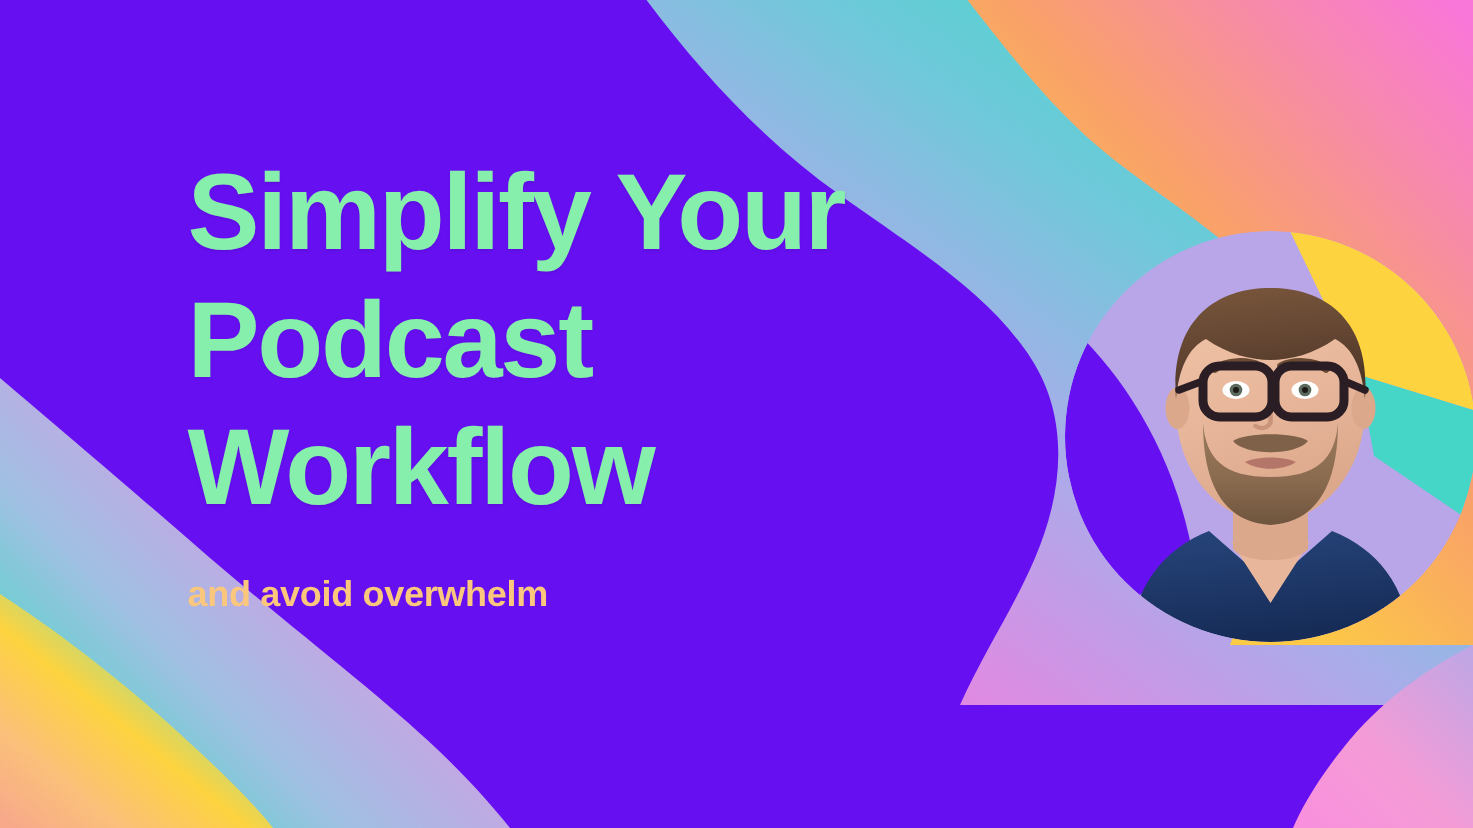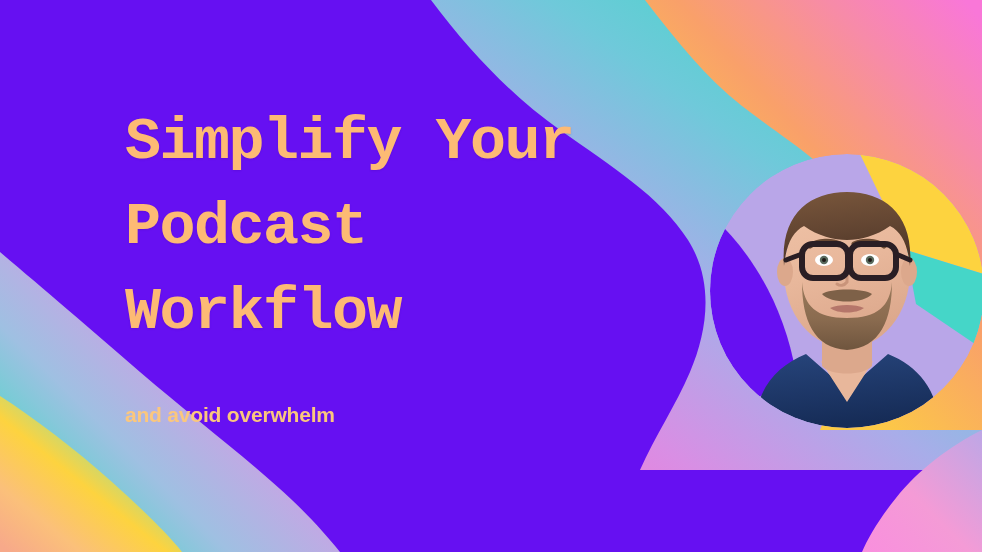--- a/index.html
+++ b/index.html
@@ -21,33 +21,32 @@
   #bg-art{ position:absolute; inset:0; width:100%; height:100%; display:block; }
 
   
   #text-block{
     position:absolute;
     left:125px; top:100px;
     width:560px;
     z-index:5;
   }
   #headline{
-    color:#fdba74;
-    font-size:60px;
+    color:#86efac;
+    font-size:72px;
     line-height:85px;
     font-weight:700;
     letter-spacing:-1.5px;
     white-space:pre-line;
     text-shadow:0 1px 2px rgba(60,0,140,.18);
-    font-family:Liberation Mono, monospace;
   }
   #subtitle{
-    margin-top:46px;
+    margin-top:28px;
     color:#FBC77D;
-    font-size:21px;
+    font-size:24px;
     font-weight:700;
     letter-spacing:-0.2px;
     line-height:28px;
   }
 
   
   #avatar{
     position:absolute;
     left:710px; top:154px;
     width:274px; height:274px;

